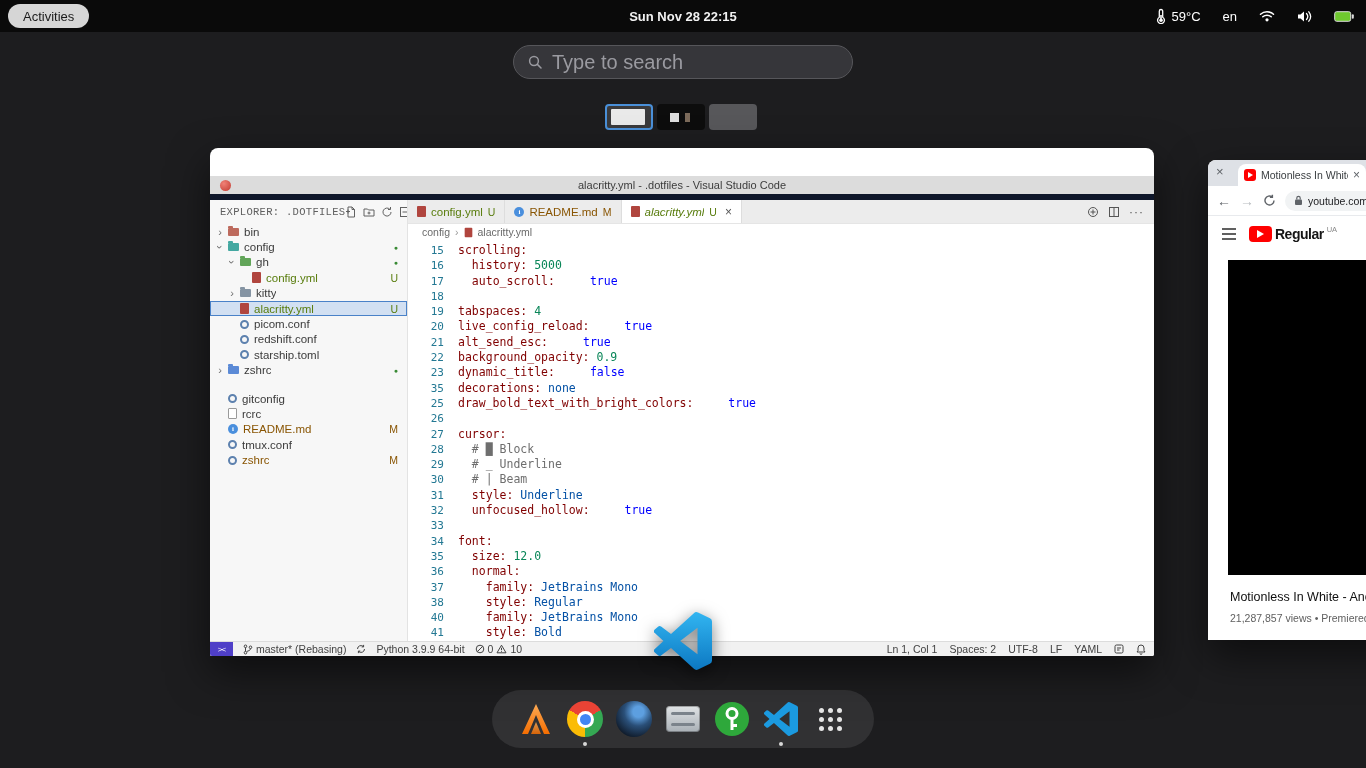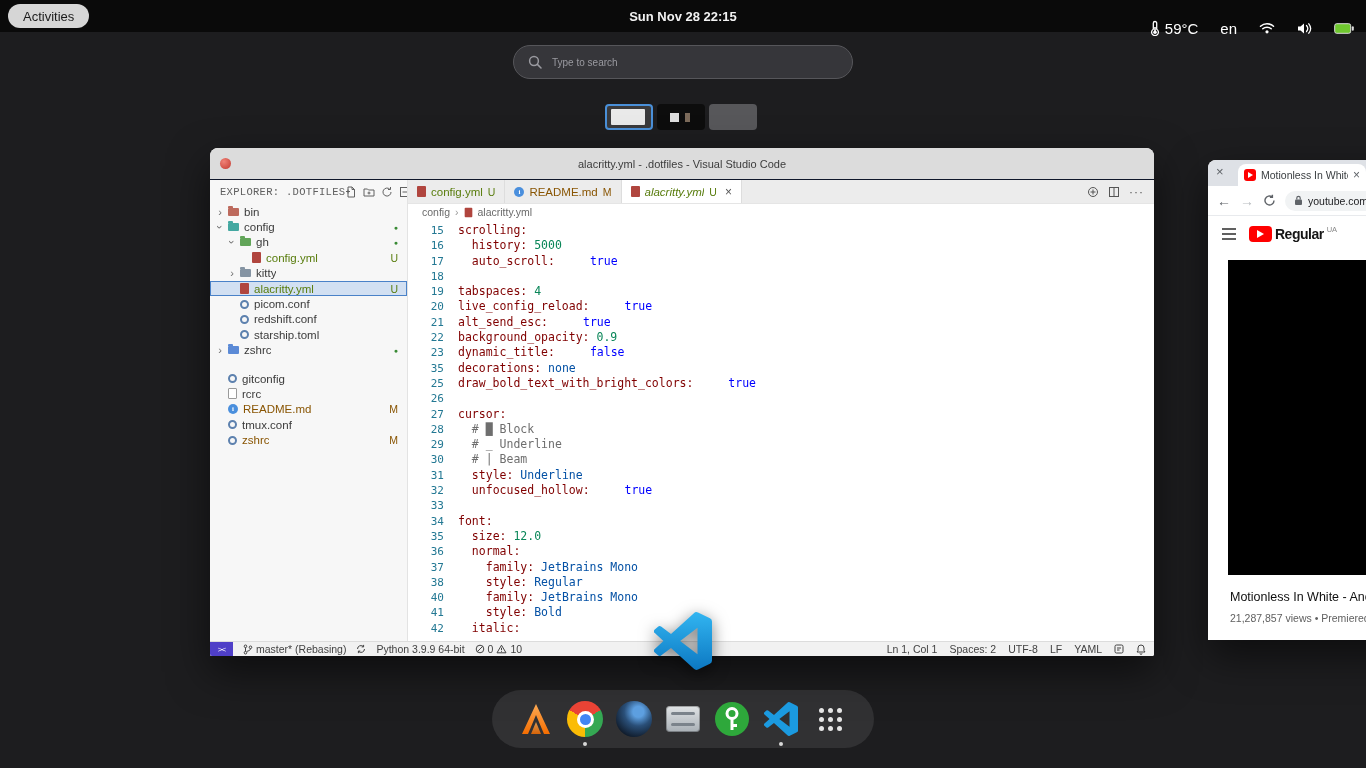--- a/index.html
+++ b/index.html
@@ -3,42 +3,42 @@
 <meta charset="utf-8">
 <style>
 *{margin:0;padding:0;box-sizing:border-box;}
 body{font-family:"Liberation Sans",sans-serif;background:#000;}
 .screen{position:relative;width:1366px;height:768px;background:#1d1d1f;overflow:hidden;}
 
 
 .topbar{position:absolute;left:0;top:0;right:0;height:32px;background:#0a0a0a;color:#fff;z-index:50;}
 .activities{position:absolute;left:8px;top:4px;height:24px;padding:0 15px;border-radius:13px;background:#d6d6d6;color:#1b1b1b;font-size:13px;display:flex;align-items:center;cursor:pointer;}
 .clock{position:absolute;left:0;right:0;top:0;height:32px;display:flex;align-items:center;justify-content:center;font-size:13px;font-weight:700;color:#f2f2f2;}
-.tray{position:absolute;right:12px;top:12px;height:32px;display:flex;align-items:center;gap:22px;font-size:15px;color:#fff;}
+.tray{position:absolute;right:12px;top:0;height:32px;display:flex;align-items:center;gap:22px;font-size:13px;color:#fff;}
 .tray .grp{display:flex;align-items:center;gap:5px;}
 .tray svg{display:block;}
 
 
 .searchbar{position:absolute;left:513px;top:45px;width:340px;height:34px;border-radius:17px;background:#36363a;border:1px solid #56565a;display:flex;align-items:center;gap:10px;padding:0 14px;}
-.searchbar input{flex:1;background:transparent;border:none;outline:none;color:#e8e8e8;font-size:10px;font-family:"Liberation Sans",sans-serif;}
+.searchbar input{flex:1;background:transparent;border:none;outline:none;color:#e8e8e8;font-size:20px;font-family:"Liberation Sans",sans-serif;}
 .searchbar input::placeholder{color:#9a9aa0;}
 
 
 .workspaces{position:absolute;left:605px;top:104px;display:flex;gap:4px;}
 .ws-thumb{width:48px;height:26px;border-radius:4px;background:#3a3a3c;position:relative;overflow:hidden;cursor:pointer;border:2px solid transparent;}
 .ws-thumb.active{border-color:#4a90d9;}
 .ws-thumb .mini-light{position:absolute;left:10%;top:14%;width:76%;height:72%;background:#e9e9e9;border-radius:1px;}
 .ws-thumb.dark{background:#0d0d0d;}
 .ws-thumb.dark .m1{position:absolute;left:26%;top:32%;width:20%;height:40%;background:#ddd;}
 .ws-thumb.dark .m2{position:absolute;left:58%;top:30%;width:13%;height:44%;background:#7b6a5a;}
 .ws-thumb.empty{background:#57575a;}
 
 
 .vsw{position:absolute;left:210px;top:148px;width:944px;height:508px;border-radius:8px 8px 2px 2px;overflow:hidden;background:#fff;box-shadow:0 16px 40px rgba(0,0,0,.55);display:flex;flex-direction:column;}
-.vtitlebar{height:32px;background:#dcdcdc;border-bottom:1px solid #0f172a;display:flex;align-items:center;position:relative;flex:none;}
+.vtitlebar{height:24px;background:#dcdcdc;border-bottom:6px solid #0f172a;display:flex;align-items:center;position:relative;flex:none;margin-top:28px;}
 .vclose{position:absolute;left:10px;width:11px;height:11px;border-radius:50%;background:radial-gradient(circle at 35% 32%,#f08176,#c23b31);cursor:pointer;}
 .vtitle-text{flex:1;text-align:center;font-size:11px;color:#3c3c3c;}
 .vbody{flex:1;display:flex;min-height:0;}
 .sidebar{width:198px;flex:none;background:#f7f7f7;border-right:1px solid #e3e3e3;overflow:hidden;}
 .sb-head{height:24px;display:flex;align-items:center;padding:0 6px 0 10px;font-family:Liberation Mono, monospace;}
 .sb-title{font-size:10.5px;color:#5f5f5f;letter-spacing:.3px;white-space:nowrap;}
 .sb-acts{margin-left:auto;display:flex;gap:6px;align-items:center;color:#616161;}
 .sb-acts svg{display:block;cursor:pointer;}
 .tree{font-size:11.5px;}
 .trow{height:15.4px;display:flex;align-items:center;color:#3b3b3b;cursor:pointer;padding-right:2px;}

